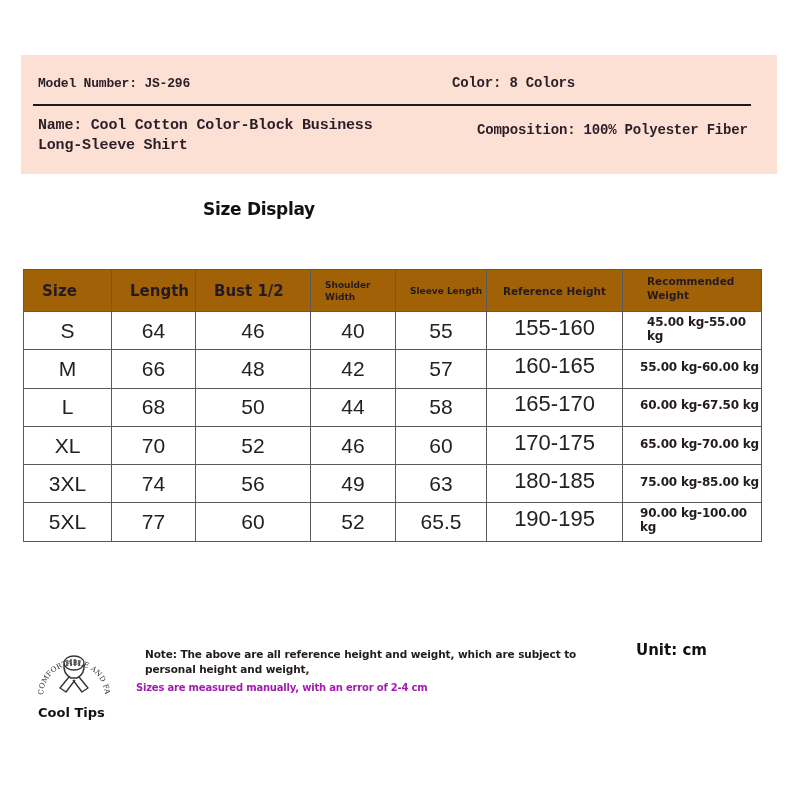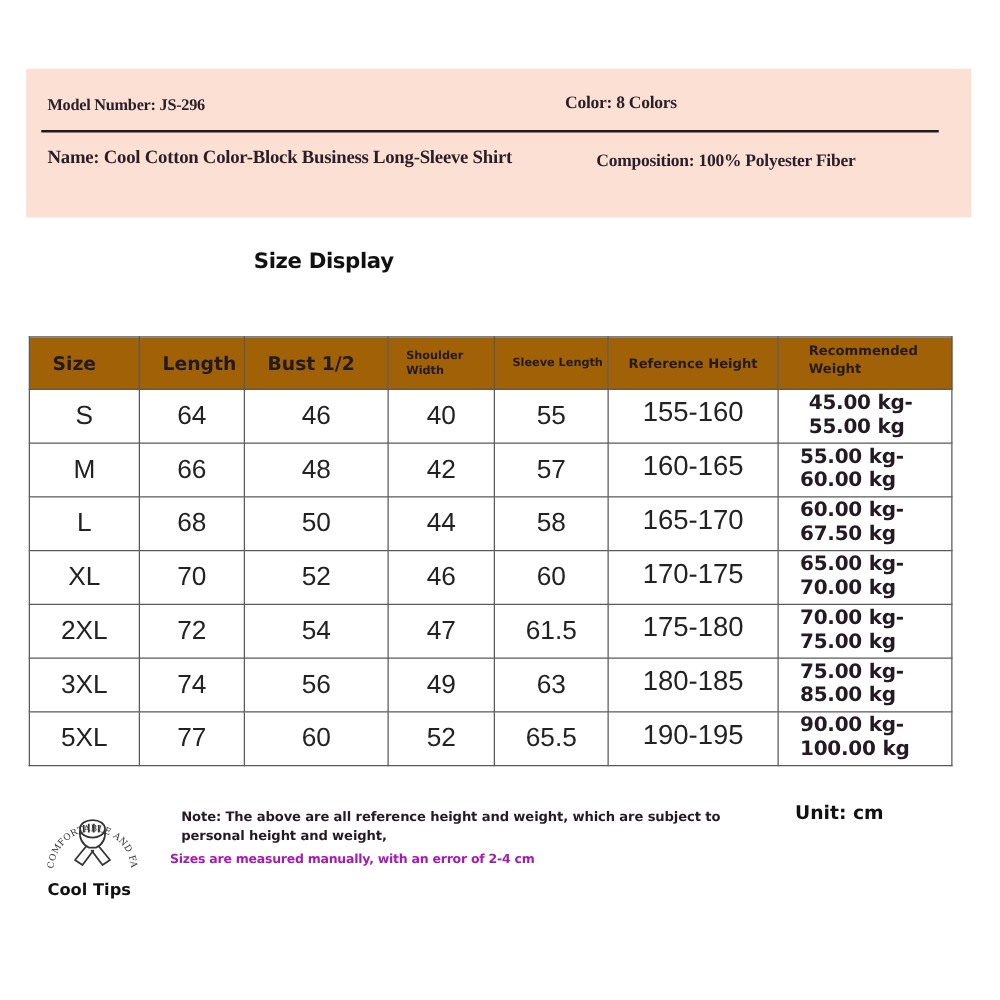--- a/index.html
+++ b/index.html
@@ -3,21 +3,21 @@
 <meta charset="utf-8">
 <style>
   * { box-sizing: border-box; margin: 0; padding: 0; }
   html, body { width: 800px; height: 800px; background: #ffffff; overflow: hidden; }
   body { position: relative; font-family: "Liberation Sans", "DejaVu Sans", sans-serif; color: #231a22; }
 
   .info-panel {
     position: absolute; left: 21px; top: 55px; width: 756px; height: 119px;
     background: #fbe0d3;
   }
-  .info-panel .txt { position: absolute; font-family: Liberation Serif, serif; font-weight: bold; color: #2a1e28; letter-spacing: -0.2px; }
+  .info-panel .txt { position: absolute; font-family: Liberation Mono, monospace; font-weight: bold; color: #2a1e28; letter-spacing: -0.2px; }
   .model { left: 17px; top: 21px; font-size: 13px; }
   .color { left: 431px; top: 20px; font-size: 14px; }
   .sep { position: absolute; left: 12px; top: 49px; width: 718px; height: 2px; background: #1f1a1c; }
   .name { left: 17px; top: 61px; font-size: 15px; line-height: 20px; width: 380px; }
   .composition { left: 456px; top: 67px; font-size: 14px; }
 
   .title {
     position: absolute; left: 203px; top: 199px; font-size: 17px; font-weight: bold;
     font-family: "DejaVu Sans", sans-serif; color: #111; letter-spacing: -0.3px;
   }
@@ -33,21 +33,21 @@
   .size-table th.big { font-size: 15px; }
   .size-table th.small { font-size: 9px; line-height: 12px; text-align: left; padding-left: 14px; }
   .size-table th.mid { font-size: 10.5px; }
   .size-table th.rw { font-size: 10.5px; text-align: left; padding-left: 24px; line-height: 14px; padding-bottom: 6px; }
   .size-table th.c-size { text-align: left; padding-left: 18px; }
   .size-table th.c-length { text-align: right; padding-right: 6px; }
   .size-table th.c-bust { text-align: left; padding-left: 18px; }
   .size-table tbody tr { height: 38.3px; }
   .size-table td { font-size: 21px; color: #222; font-family: "Liberation Sans", sans-serif; background: #fff; }
   .size-table td.h { font-size: 22px; padding-bottom: 6px; }
-  .size-table td.w { font-family: "DejaVu Sans", sans-serif; font-weight: bold; font-size: 16px; text-align: left; padding-left: 17px; padding-bottom: 4px; color: #231a22; letter-spacing: -0.2px; margin-left: 24px; }
+  .size-table td.w { font-family: "DejaVu Sans", sans-serif; font-weight: bold; font-size: 12px; text-align: left; padding-left: 17px; padding-bottom: 4px; color: #231a22; letter-spacing: -0.2px; margin-left: 24px; }
   .size-table tbody tr:first-child td.w { padding-left: 24px; }
 
   .tips-logo { position: absolute; left: 33px; top: 630px; width: 82px; height: 72px; }
   .tips-label { position: absolute; left: 38px; top: 705px; font-family: "DejaVu Sans", sans-serif; font-weight: bold; font-size: 13px; color: #111; }
   .note { position: absolute; left: 145px; top: 647px; font-family: "DejaVu Sans", sans-serif; font-weight: bold; font-size: 10.5px; line-height: 15px; color: #231a22; width: 460px; letter-spacing: -0.1px; }
   .measured { position: absolute; left: 136px; top: 682px; font-family: "DejaVu Sans", sans-serif; font-weight: bold; font-size: 10px; color: #a21caf; letter-spacing: -0.2px; }
   .unit { position: absolute; left: 636px; top: 641px; font-family: "DejaVu Sans", sans-serif; font-weight: bold; font-size: 15px; color: #111; }
 </style>
 </head>
 <body>
@@ -114,29 +114,20 @@
     <tr>
       <td>XL</td>
       <td>70</td>
       <td>52</td>
       <td>46</td>
       <td>60</td>
       <td class="h">170-175</td>
       <td class="w">65.00 kg-70.00 kg</td>
     </tr>
     <tr>
-      <td>2XL</td>
-      <td>72</td>
-      <td>54</td>
-      <td>47</td>
-      <td>61.5</td>
-      <td class="h">175-180</td>
-      <td class="w">70.00 kg-75.00 kg</td>
-    </tr>
-    <tr>
       <td>3XL</td>
       <td>74</td>
       <td>56</td>
       <td>49</td>
       <td>63</td>
       <td class="h">180-185</td>
       <td class="w">75.00 kg-85.00 kg</td>
     </tr>
     <tr>
       <td>5XL</td>

